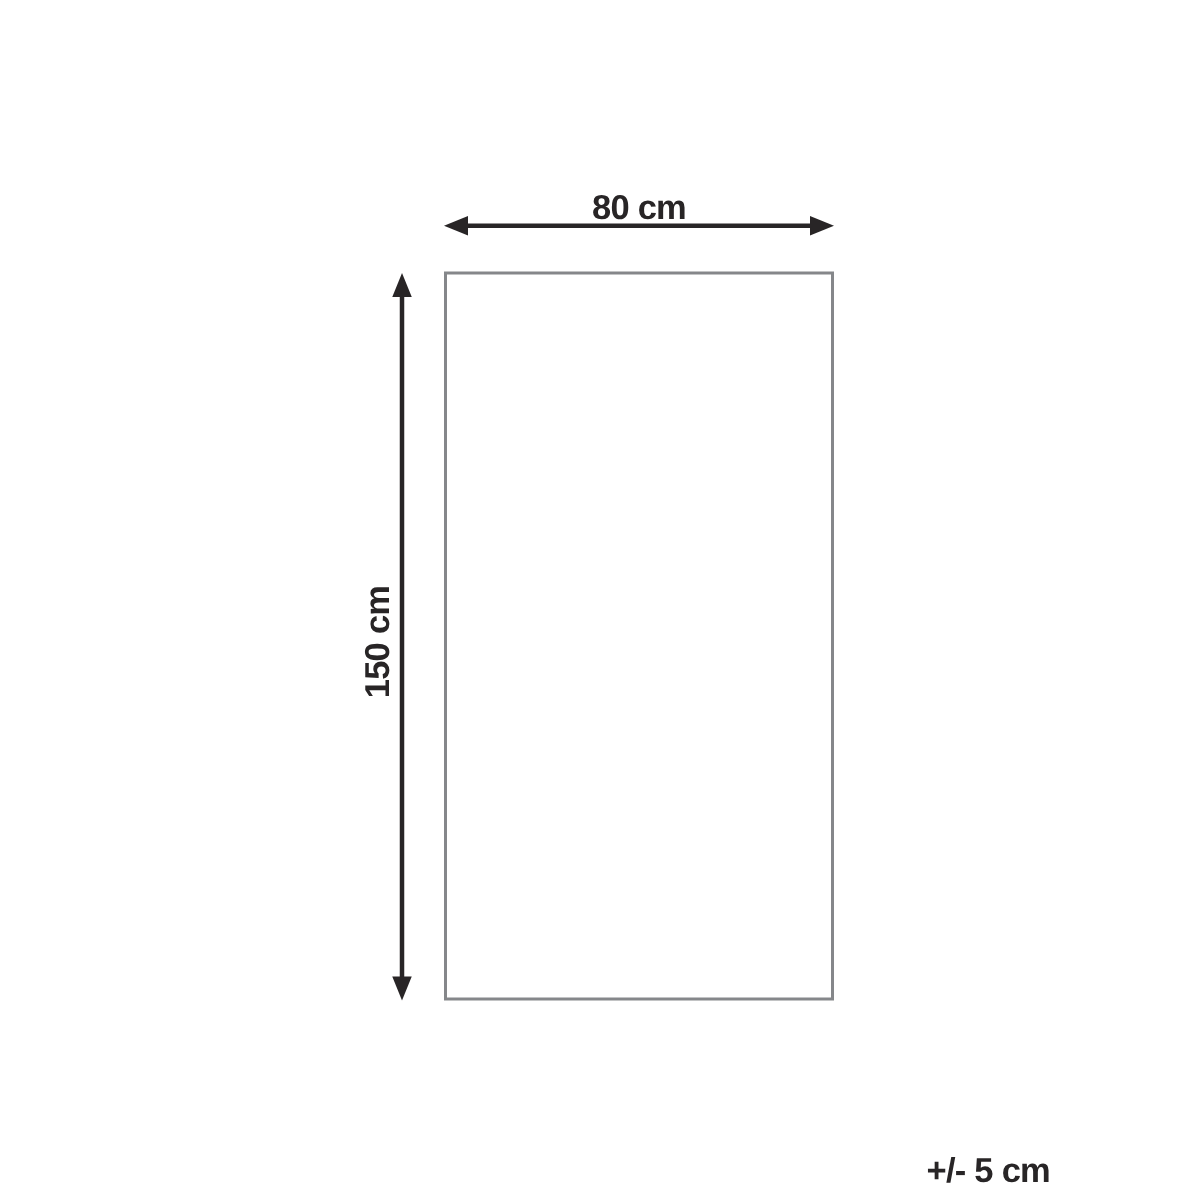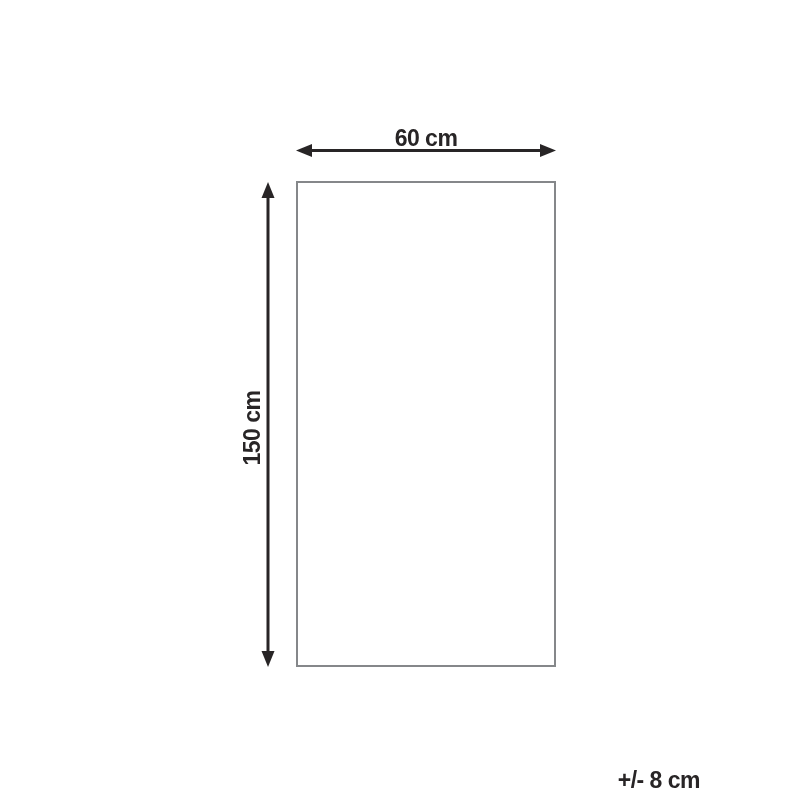--- a/index.html
+++ b/index.html
@@ -76,19 +76,19 @@
       <polygon class="arrow-head" points="556,150.5 540,144 540,157"></polygon>
     </g>
 
     <g>
       <line class="arrow-line" x1="268" y1="195" x2="268" y2="654"></line>
       <polygon class="arrow-head" points="268,182 261.5,198 274.5,198"></polygon>
       <polygon class="arrow-head" points="268,667 261.5,651 274.5,651"></polygon>
     </g>
   </svg>
 
-  <div class="dim-label label-width">60 cm</div>
+  <div class="dim-label label-width">80 cm</div>
 
   <div class="dim-label label-height">150 cm</div>
 
-  <div class="dim-label label-tolerance">+/- 8 cm</div>
+  <div class="dim-label label-tolerance">+/- 5 cm</div>
 
 </div>
 
 </body></html>

